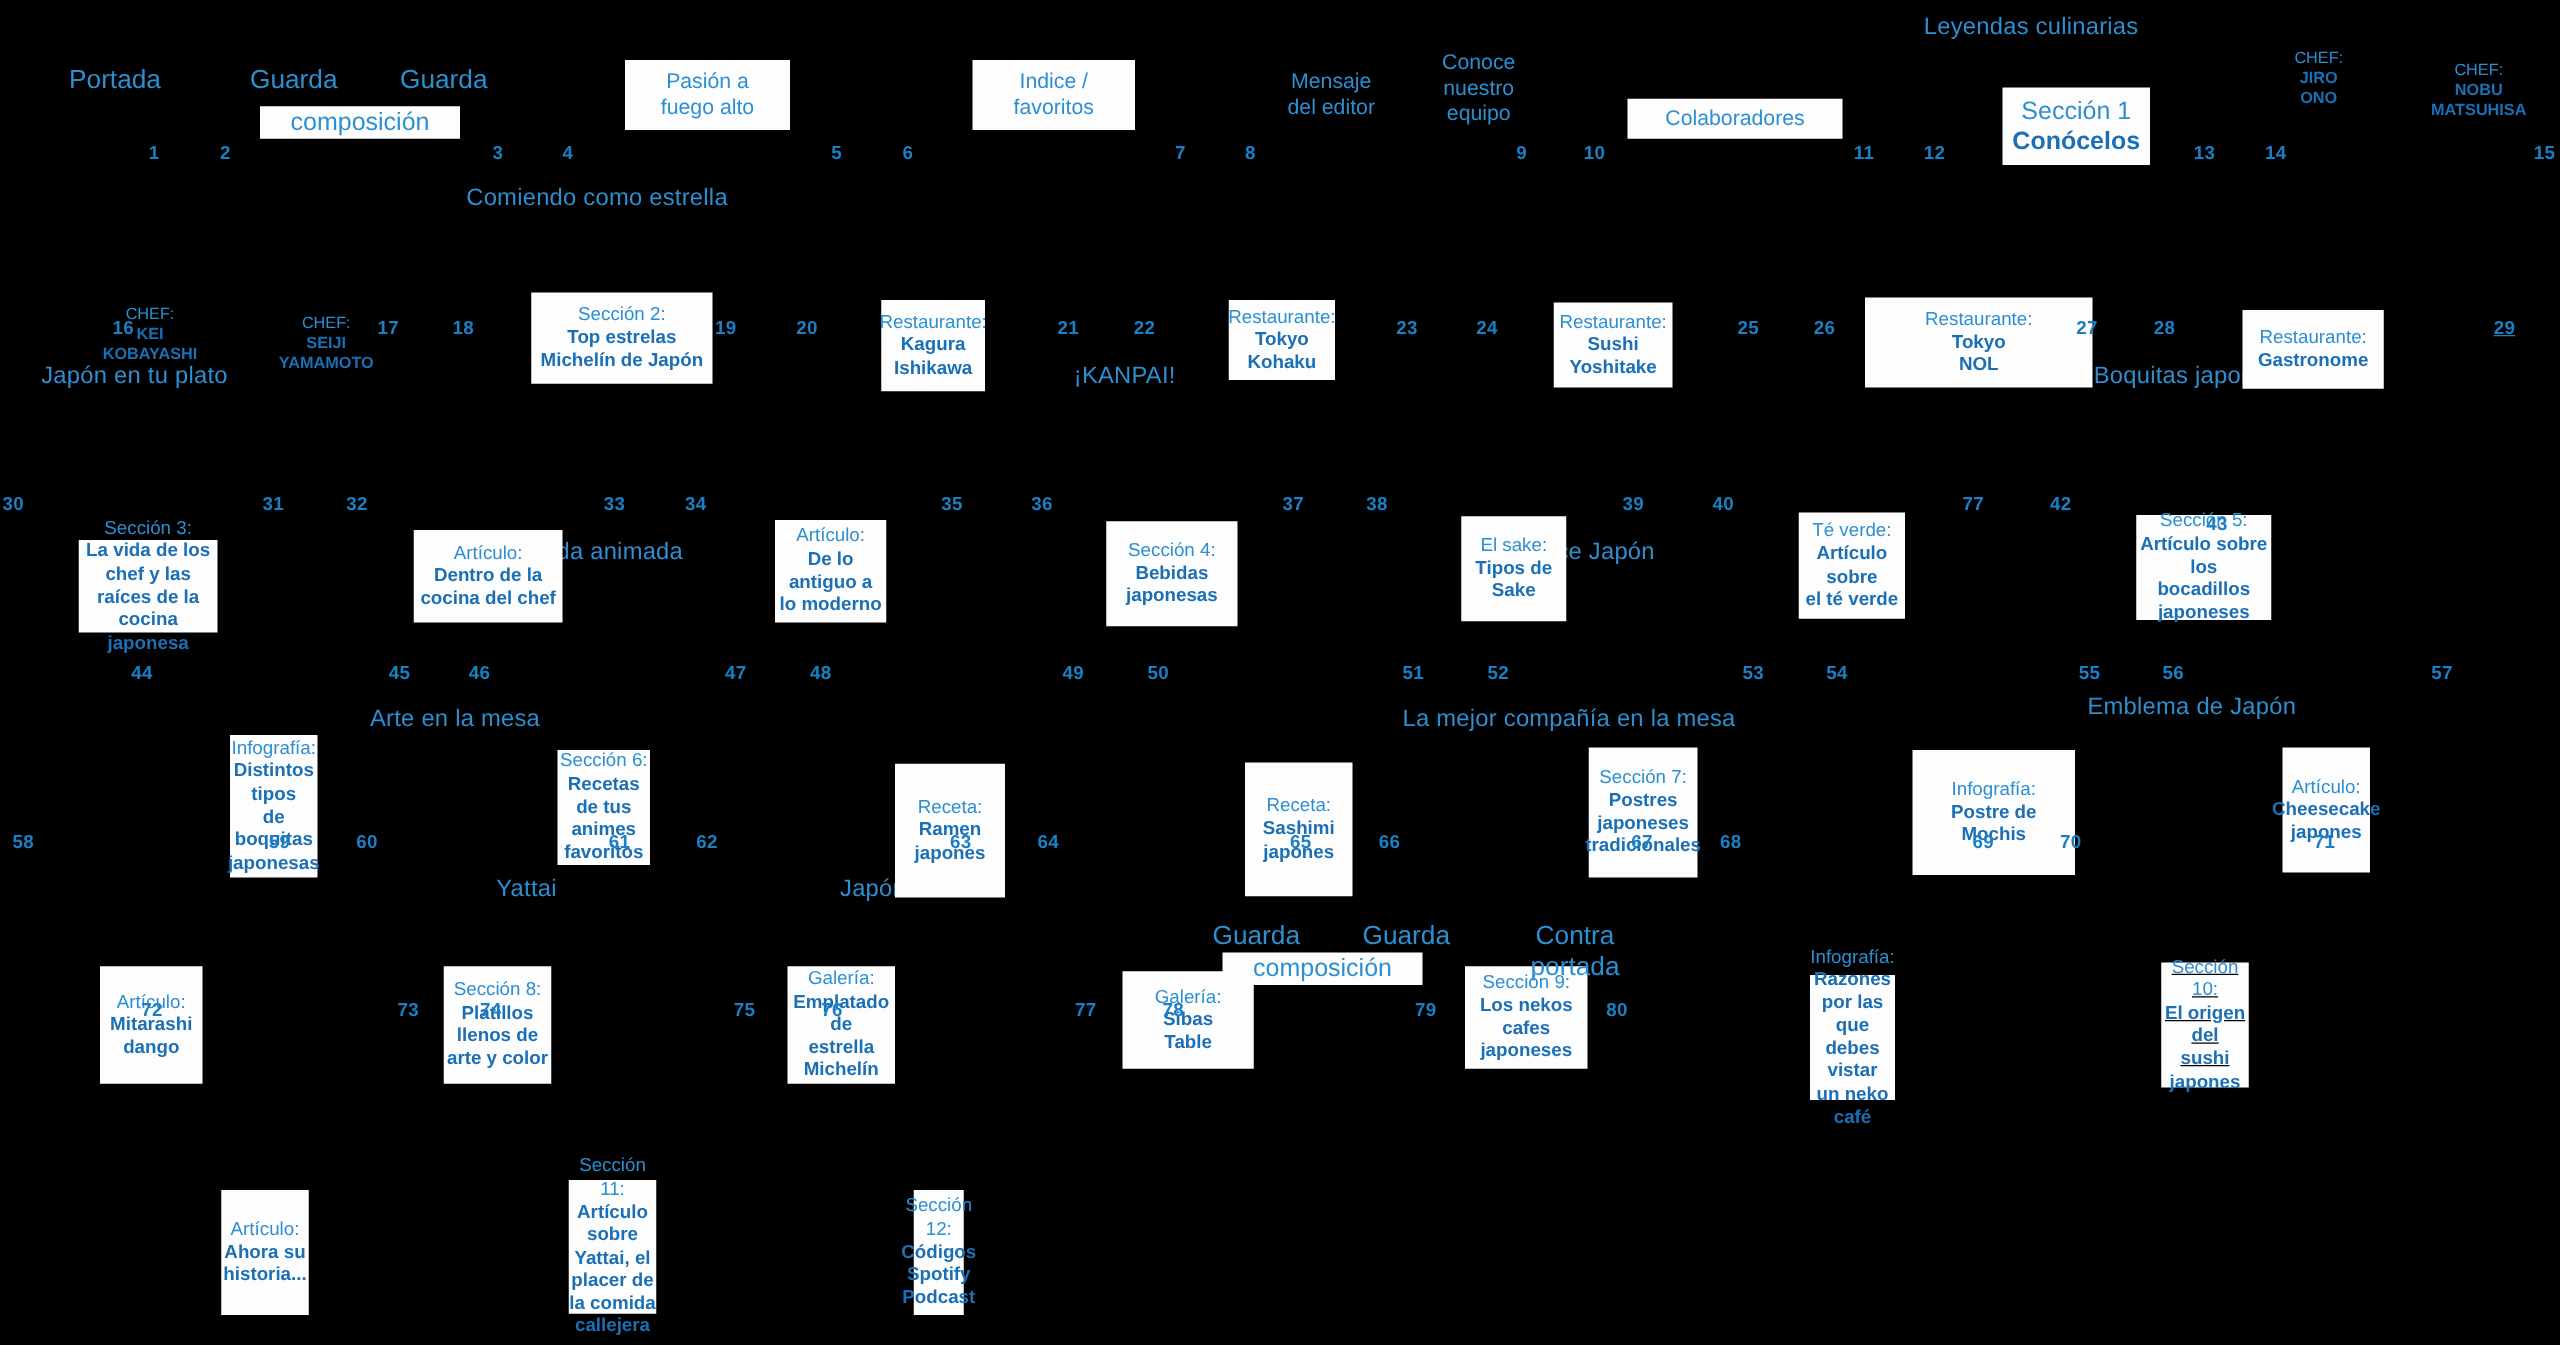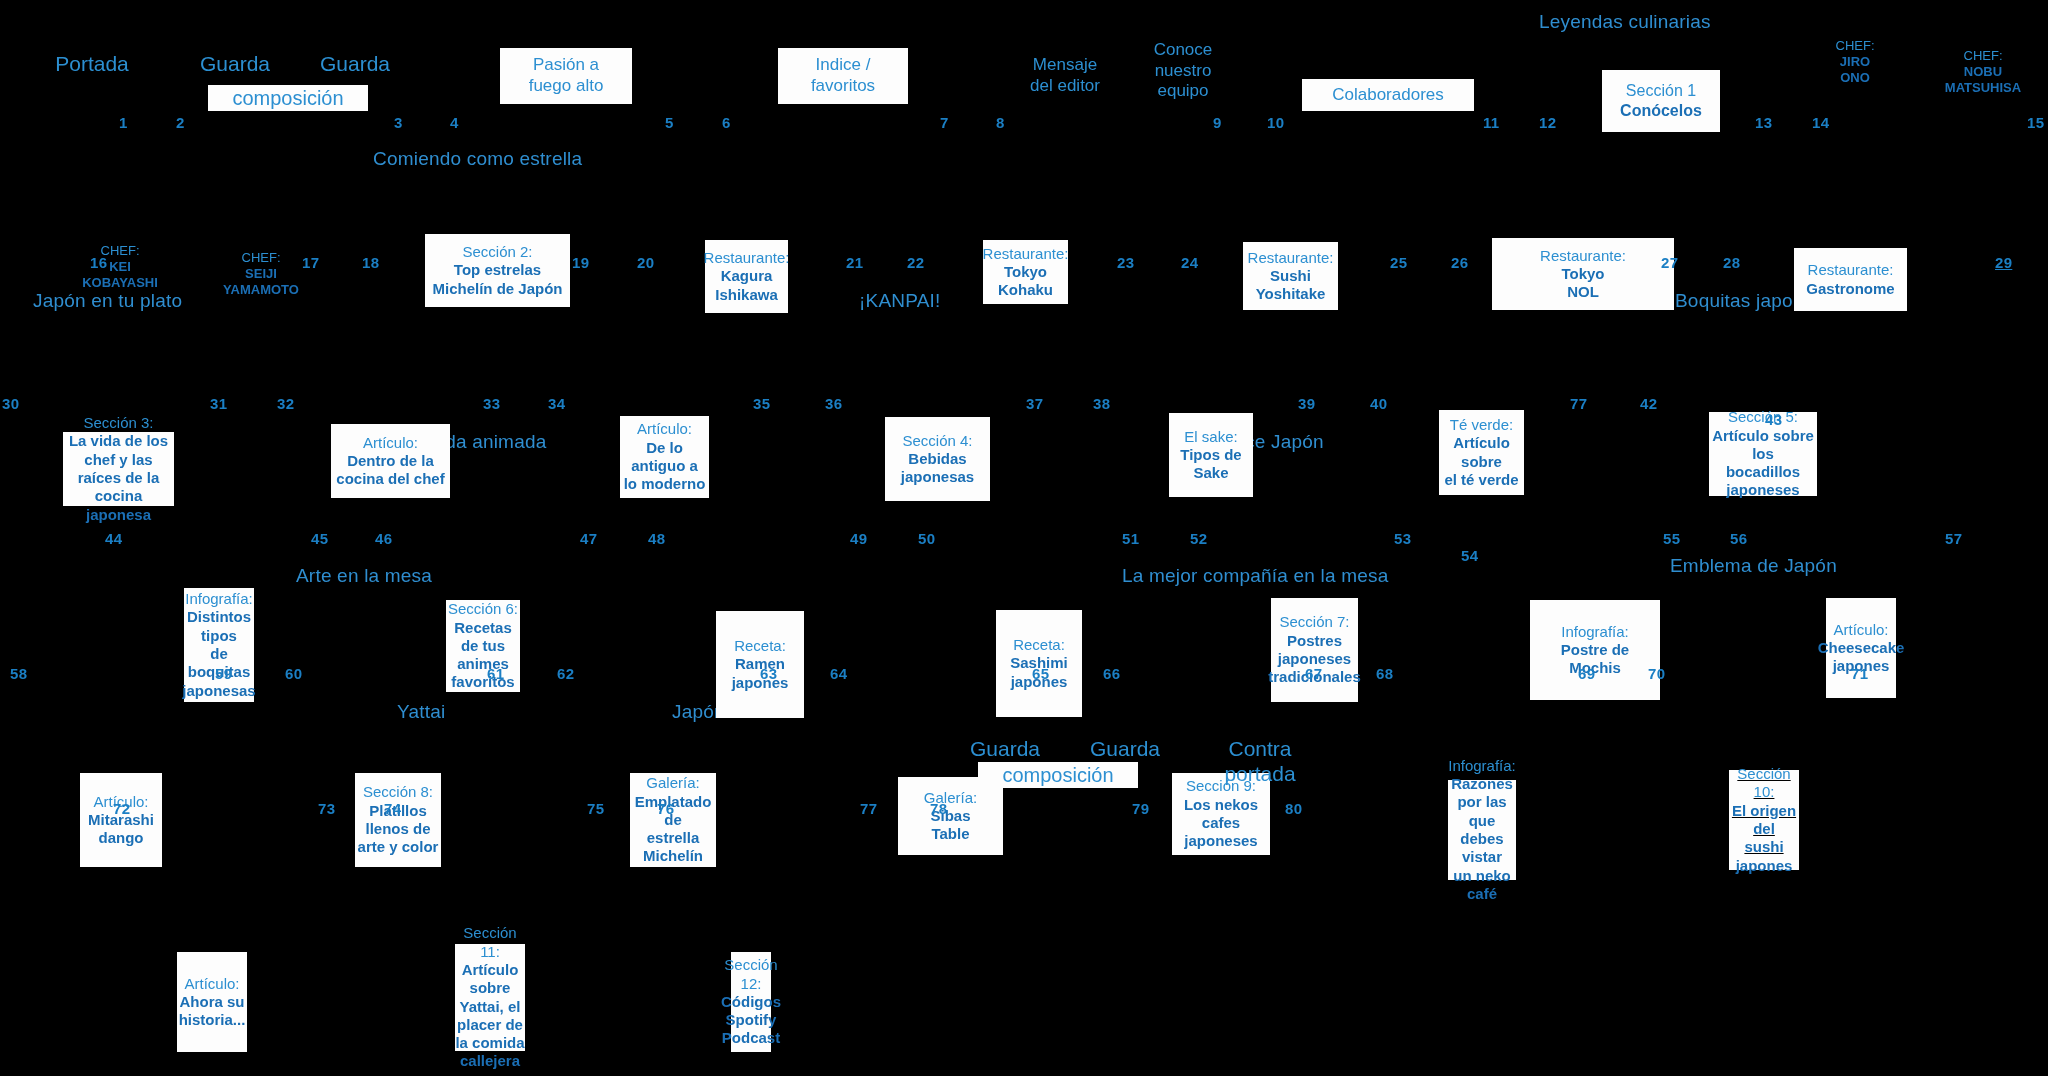--- a/index.html
+++ b/index.html
@@ -74,21 +74,21 @@
         <span class="t1">Pasión a</span>
         <span class="t1">fuego alto</span>
       </div>
       <div class="cell card" style="left: 778px; top: 48px; width: 130px; height: 56px; font-size: 17px;">
         <span class="t1">Indice /</span>
         <span class="t1">favoritos</span>
       </div>
       <div class="cell card" style="left: 1302px; top: 79px; width: 172px; height: 32px; font-size: 17px;">
         <span class="t1">Colaboradores</span>
       </div>
-      <div class="cell card" style="left: 1602px; top: 70px; width: 118px; height: 62px; font-size: 16px;">
+      <div class="cell card" style="left: 1602px; top: 70px; width: 118px; height: 62px; font-size: 20px;">
         <span class="t1">Sección 1</span>
         <span class="t2">Conócelos</span>
       </div>
       <div class="cell card" style="left: 425px; top: 234px; width: 145px; height: 73px; font-size: 15px;">
         <span class="t1">Sección 2:</span>
         <span class="t2">Top estrelas</span>
         <span class="t2">Michelín de Japón</span>
       </div>
       <div class="cell card" style="left: 705px; top: 240px; width: 83px; height: 73px; font-size: 15px;">
         <span class="t1">Restaurante:</span>
@@ -336,21 +336,21 @@
       <div class="pnum" style="left: 105px; top: 530px;">44</div>
       <div class="pnum" style="left: 311px; top: 530px;">45</div>
       <div class="pnum" style="left: 375px; top: 530px;">46</div>
       <div class="pnum" style="left: 580px; top: 530px;">47</div>
       <div class="pnum" style="left: 648px; top: 530px;">48</div>
       <div class="pnum" style="left: 850px; top: 530px;">49</div>
       <div class="pnum" style="left: 918px; top: 530px;">50</div>
       <div class="pnum" style="left: 1122px; top: 530px;">51</div>
       <div class="pnum" style="left: 1190px; top: 530px;">52</div>
       <div class="pnum" style="left: 1394px; top: 530px;">53</div>
-      <div class="pnum" style="left: 1461px; top: 547px;">54</div>
+      <div class="pnum" style="left: 1461px; top: 530px;">54</div>
       <div class="pnum" style="left: 1663px; top: 530px;">55</div>
       <div class="pnum" style="left: 1730px; top: 530px;">56</div>
       <div class="pnum" style="left: 1945px; top: 530px;">57</div>
       <div class="pnum" style="left: 10px; top: 665px;">58</div>
       <div class="pnum" style="left: 215px; top: 665px;">59</div>
       <div class="pnum" style="left: 285px; top: 665px;">60</div>
       <div class="pnum" style="left: 487px; top: 665px;">61</div>
       <div class="pnum" style="left: 557px; top: 665px;">62</div>
       <div class="pnum" style="left: 760px; top: 665px;">63</div>
       <div class="pnum" style="left: 830px; top: 665px;">64</div>

